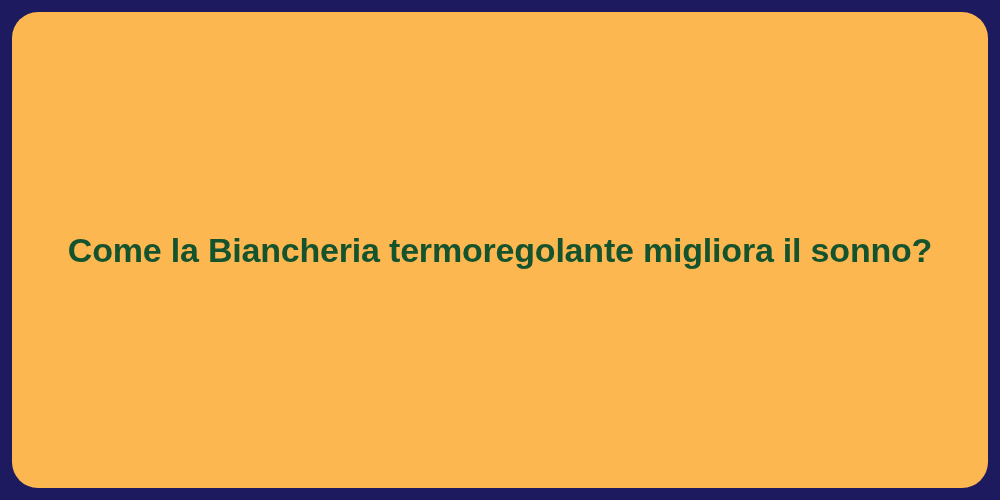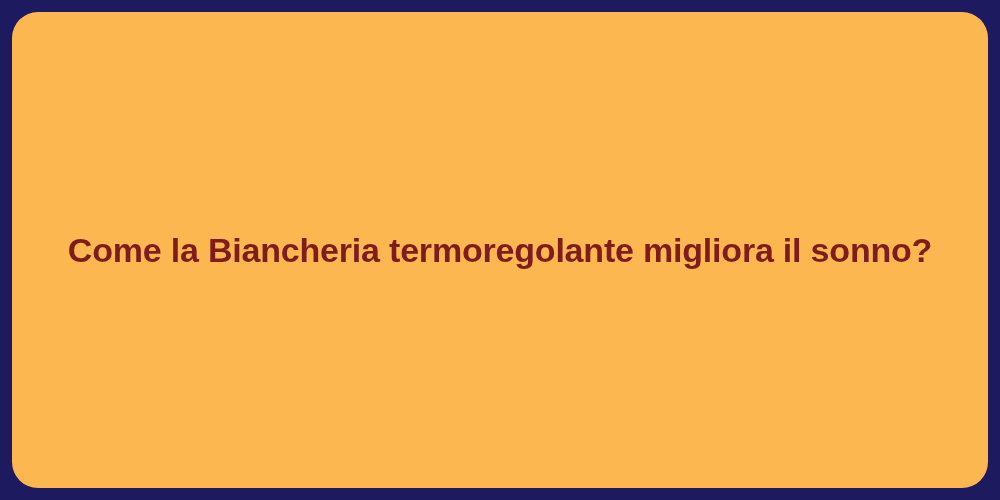--- a/index.html
+++ b/index.html
@@ -32,21 +32,21 @@
     border-radius: 26px;
     display: flex;
     align-items: center;
     justify-content: center;
     text-align: center;
     padding: 0 60px;
   }
 
   .banner-heading {
     margin: 0;
-    color: #7f1d1d;
+    color: #14532d;
     font-family: "Liberation Sans", sans-serif;
     font-weight: bold;
     font-size: 34px;
     line-height: 1.25;
     letter-spacing: -0.2px;
     white-space: nowrap;
   }
 </style>
 </head>
 <body>

